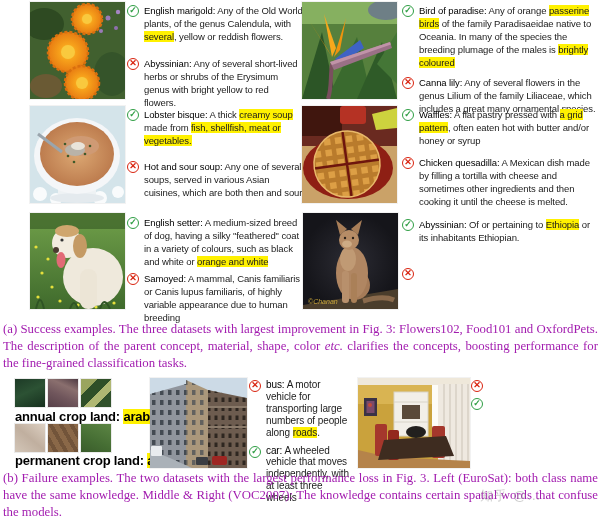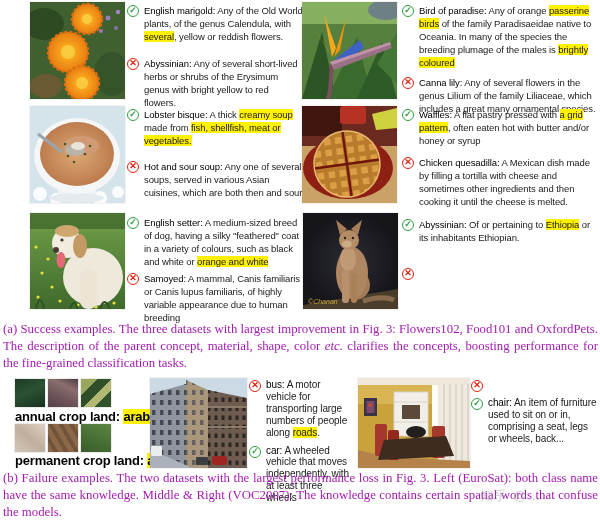--- a/index.html
+++ b/index.html
@@ -340,21 +340,20 @@
         <polygon points="26,62 88,58 96,78 20,82" fill="#3e2c20"></polygon>
         <ellipse cx="58" cy="54" rx="10" ry="6" fill="#22201e"></ellipse>
       </svg>
     </figure>
     <div class="txt small" style="left:471px;top:379px;width:128px;gap:5px">
       <div class="entry">
         <span class="mark" data-mark="cross">✕</span>
       </div>
       <div class="entry">
         <span class="mark" data-mark="check">✓</span>
-        <p class="desc"><b class="term">chair:</b><span><span> An item of furniture used to sit on or in, comprising a seat, legs or wheels, back...</span></span></p>
       </div>
     </div>
 
     <p class="caption" style="top:470px">(b) Failure examples. The two datasets with the largest performance loss in Fig. 3. Left (EuroSat): both class name have the same knowledge. Middle &amp; Right (VOC2007): The knowledge contains certain spatial words that confuse the models.</p>
     <div class="site-watermark">知乎 @…</div>
   </div>
 
 </div>
 
 </body></html>

